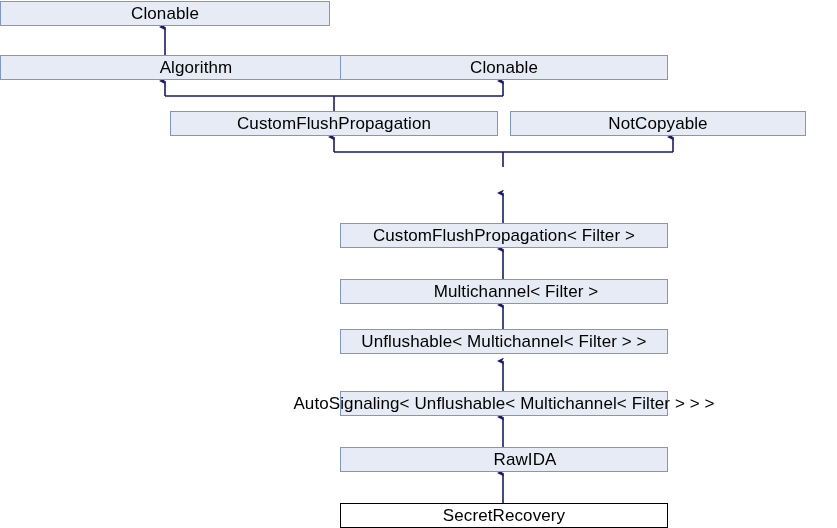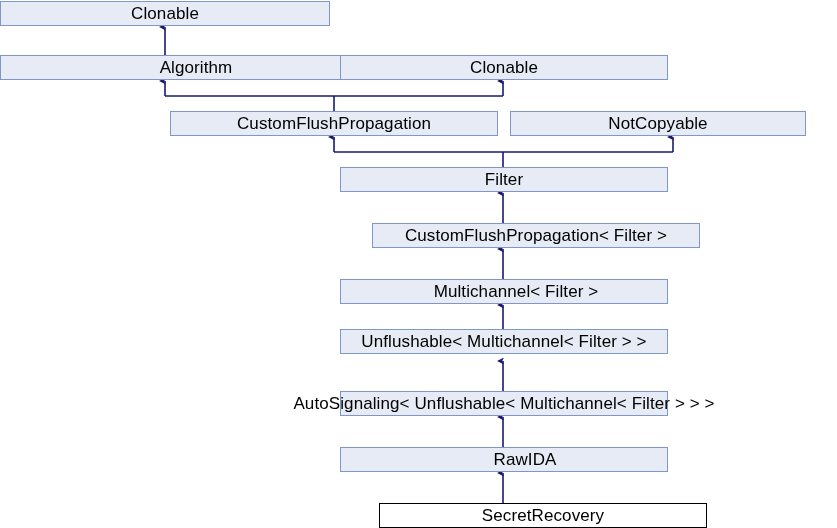--- a/index.html
+++ b/index.html
@@ -34,21 +34,20 @@
     font-size: 17px;
     color: #000000;
     line-height: 1;
     letter-spacing: 0.1px;
     white-space: nowrap;
     z-index: 2;
   }
   .node.focal {
     background: #ffffff;
     border: 1px solid #000000;
-    margin-left: 39px;
   }
   .node-label {
     display: block;
     transform: translateY(-0.5px);
   }
 </style>
 </head>
 <body>
 
 <div id="diagram">
@@ -95,25 +94,22 @@
   </div>
 
   <div class="node" style="left: 170px; top: 111px; width: 328px; height: 25px;">
     <span class="node-label">CustomFlushPropagation</span>
   </div>
 
   <div class="node" style="left: 510px; top: 111px; width: 296px; height: 25px;">
     <span class="node-label">NotCopyable</span>
   </div>
 
-  <div class="node" style="left: 340px; top: 167px; width: 328px; height: 25px;">
-    <span class="node-label">Filter</span>
-  </div>
 
-  <div class="node" style="left: 340px; top: 223px; width: 328px; height: 25px; margin-left: 32px;">
+  <div class="node" style="left: 340px; top: 223px; width: 328px; height: 25px;">
     <span class="node-label">CustomFlushPropagation&lt; Filter &gt;</span>
   </div>
 
   <div class="node" style="left: 340px; top: 279px; width: 328px; height: 25px; padding-left: 24px;">
     <span class="node-label">Multichannel&lt; Filter &gt;</span>
   </div>
 
   <div class="node" style="left: 340px; top: 329px; width: 328px; height: 25px;">
     <span class="node-label">Unflushable&lt; Multichannel&lt; Filter &gt; &gt;</span>
   </div>

